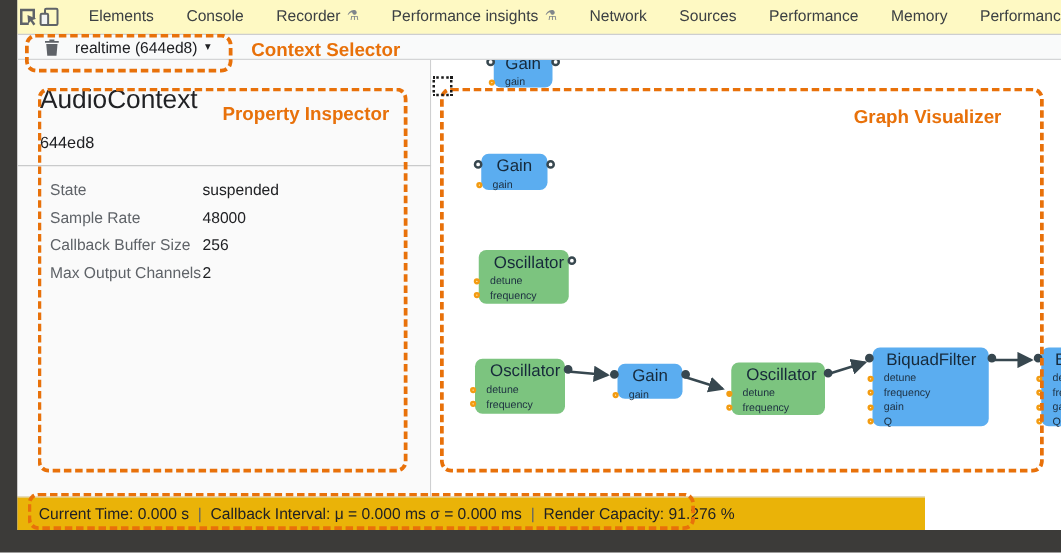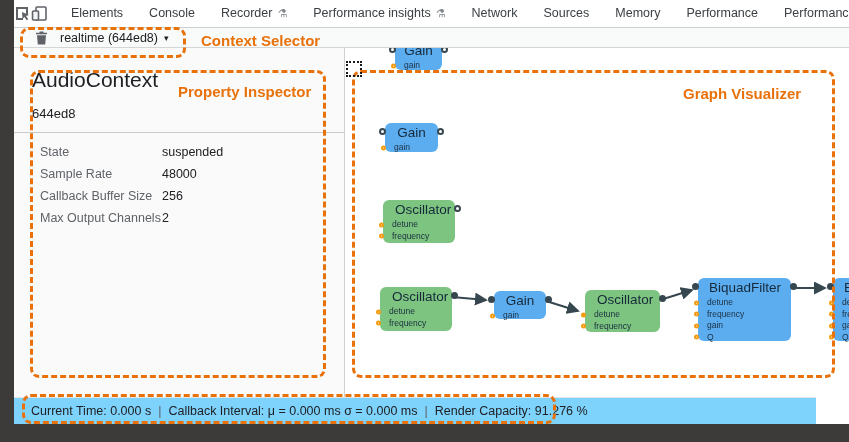--- a/index.html
+++ b/index.html
@@ -4,21 +4,21 @@
 <style>
   * { margin:0; padding:0; box-sizing:border-box; }
   html,body { width:849px; height:442px; }
   body { font-family:"Liberation Sans","DejaVu Sans",sans-serif; }
   .stage { position:relative; width:849px; height:442px; background:#3c3b39; overflow:hidden; }
 
   
   .devtools { position:absolute; left:14px; top:0; width:835px; height:424px; background:#fff; }
 
   
-  .tabbar { position:absolute; left:14px; top:0; width:835px; height:28px; background:#ffffff;
+  .tabbar { position:absolute; left:14px; top:0; width:835px; height:28px; background:#fef9c3;
             border-bottom:1px solid #cdced0; display:flex; align-items:center; overflow:hidden; z-index:5; }
   .icon-btn { width:26px; height:24px; display:flex; align-items:center; justify-content:center; cursor:pointer; }
   .icon-btn svg { display:block; }
   .toolbar-sep { width:1px; height:16px; background:#c9cbcd; margin:0 6px 0 4px; }
   .tabs { display:flex; height:100%; align-items:center; }
   .tab { padding:0 13px; font-size:12.5px; color:#3c4043; line-height:27px; white-space:nowrap; cursor:pointer;
          display:flex; align-items:center; }
   .flask { font-size:11px; color:#80868b; margin-left:5px; }
 
   
@@ -50,21 +50,21 @@
   .node-title.pad { padding-left:11px; }
   .params { padding-left:9px; }
   .param { position:relative; font-size:8.5px; line-height:11.5px; white-space:nowrap; color:#1c2f40; }
   .pdot { position:absolute; left:-13px; top:50%; transform:translateY(-50%); width:5px; height:5px;
           border:2px solid #f39c12; border-radius:50%; background:#fff; }
   .pdot.filled { background:#f39c12; }
   .port { position:absolute; width:7px; height:7px; border:2px solid #37474f; border-radius:50%; background:#fff; top:5px; }
   .port.in { left:-6px; } .port.out { right:-6px; } .port.filled { background:#37474f; }
 
   
-  .status-bar { position:absolute; left:14px; top:397px; width:802px; height:27px; background:#7dd3fc;
+  .status-bar { position:absolute; left:14px; top:397px; width:726px; height:27px; background:#eab308;
                 border-top:1px solid #e4e4e4; display:flex; align-items:center; padding-left:17px;
                 font-size:12.5px; color:#202124; z-index:5; white-space:nowrap; }
   .status-sep { color:#5f6368; margin:0 7px; }
 
   
   .ann-box { position:absolute; border:3px dashed #e8710a; border-radius:9px; z-index:30; pointer-events:none; }
   .ann-label { position:absolute; color:#e8710a; font-weight:bold; font-size:15px; z-index:30; white-space:nowrap; }
   .sel-square { position:absolute; left:346px; top:61px; width:16px; height:16px; border:2px dotted #1a1a1a;
                 z-index:31; background:transparent; }
 </style>
@@ -103,24 +103,24 @@
           <span>Performance insights</span>
           <span class="flask">⚗</span>
         </div>
       <div class="tab">
           <span>Network</span>
         </div>
       <div class="tab">
           <span>Sources</span>
         </div>
       <div class="tab">
+          <span>Performance</span>
+        </div>
+      <div class="tab">
           <span>Memory</span>
-        </div>
-      <div class="tab">
-          <span>Performance</span>
         </div>
       <div class="tab">
           <span>Performance</span>
         </div>
     </div>
   </div>
 
   <div class="context-row">
     <div class="trash-btn">
       <svg width="13" height="14" viewBox="0 0 13 14">

